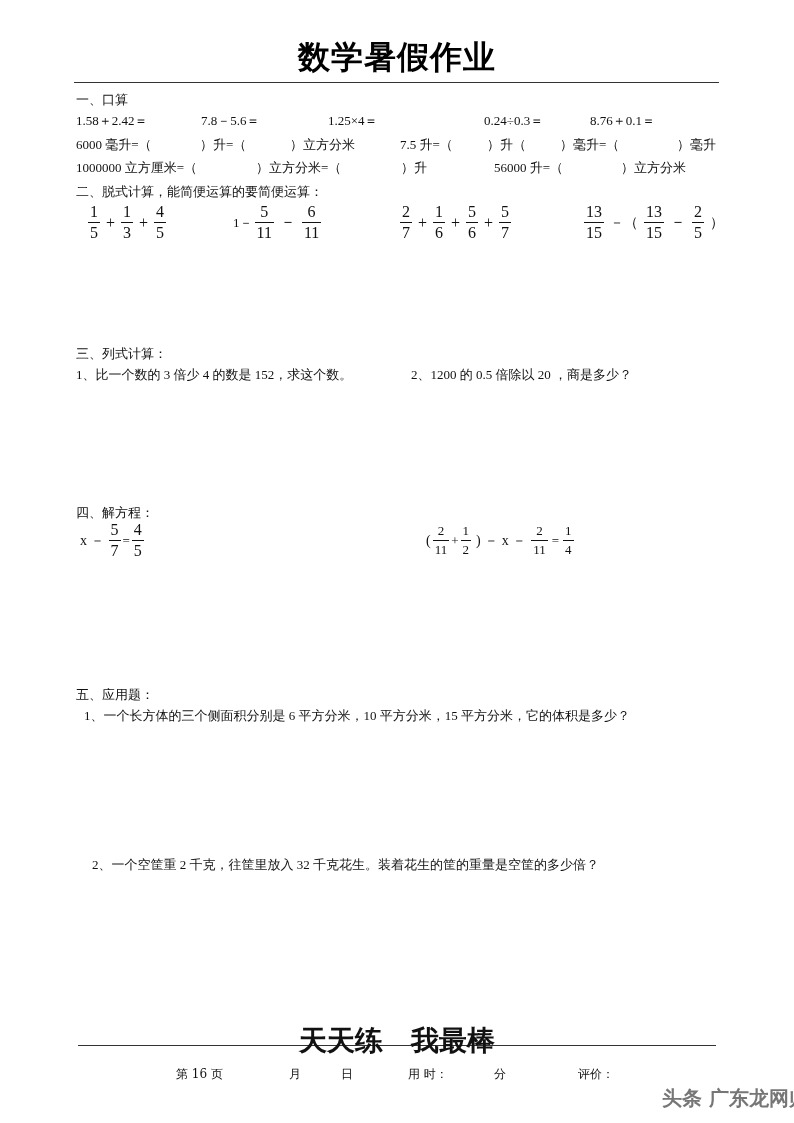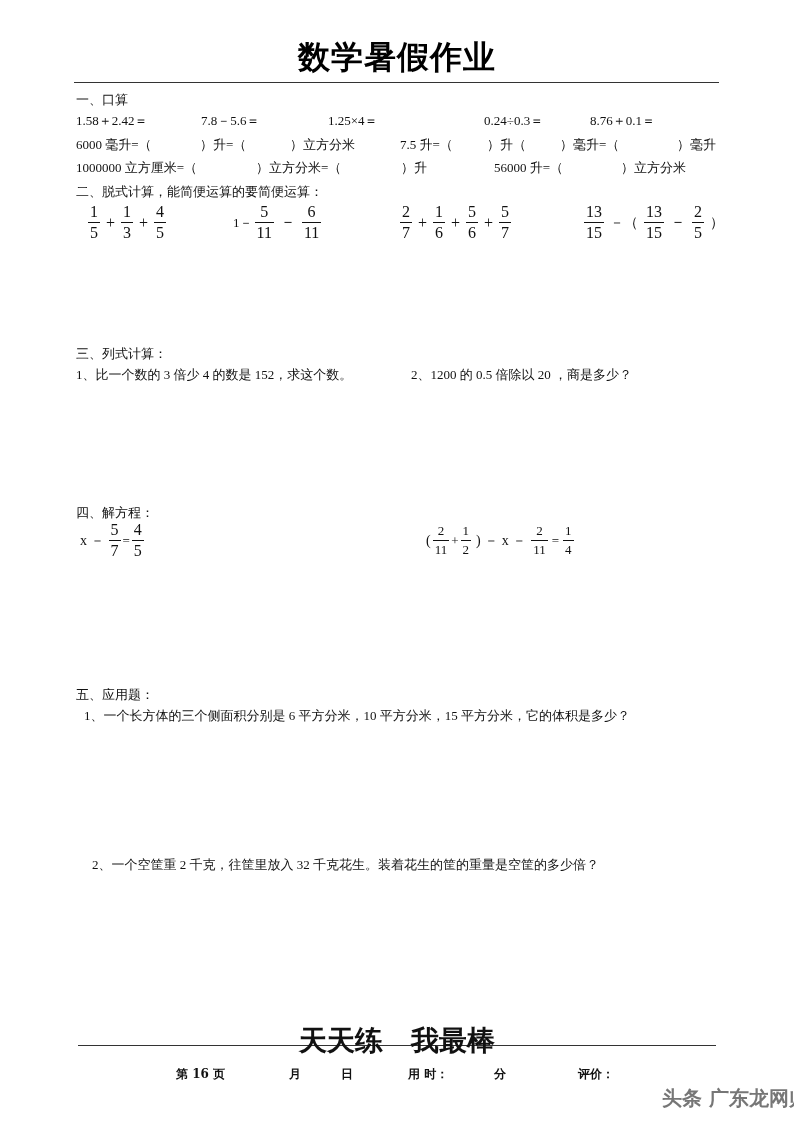--- a/index.html
+++ b/index.html
@@ -14,21 +14,21 @@
   .frac { display: inline-flex; flex-direction: column; align-items: center; vertical-align: middle;
           font-size: 16px; line-height: 18px; margin: 0 2px; }
   .frac .num { padding: 0 2px; }
   .frac .bar { width: 100%; border-top: 1px solid #111; margin: 1px 0; }
   .frac .den { padding: 0 2px; }
   .expr { display: flex; align-items: center; font-size: 16px; }
   .op { margin: 0 4px; font-size: 16px; }
   .footer-line { left: 78px; width: 638px; top: 1045px; border-top: 1.2px solid #333; }
   .footer-title { left: 0; width: 794px; top: 1022px; text-align: center; font-family: Liberation Sans, sans-serif;
                   font-weight: bold; font-size: 28px; }
-  .footer-info { top: 1066px; font-family: "DejaVu Serif", serif; font-weight: bold; font-size: 12px; }
+  .footer-info { top: 1066px; font-family: "DejaVu Serif", serif; font-weight: normal; font-size: 12px; }
   .watermark { left: 662px; top: 1085px; font-family: "DejaVu Sans", sans-serif; font-size: 20px; color: #555;
                font-weight: bold; opacity: 0.8; }
 </style>
 </head>
 <body>
 
 <div class="abs title">数学暑假作业</div>
 <div class="abs hr-top"></div>
 
 <div class="abs sec" style="left:76px;top:91px;">一、口算</div>

